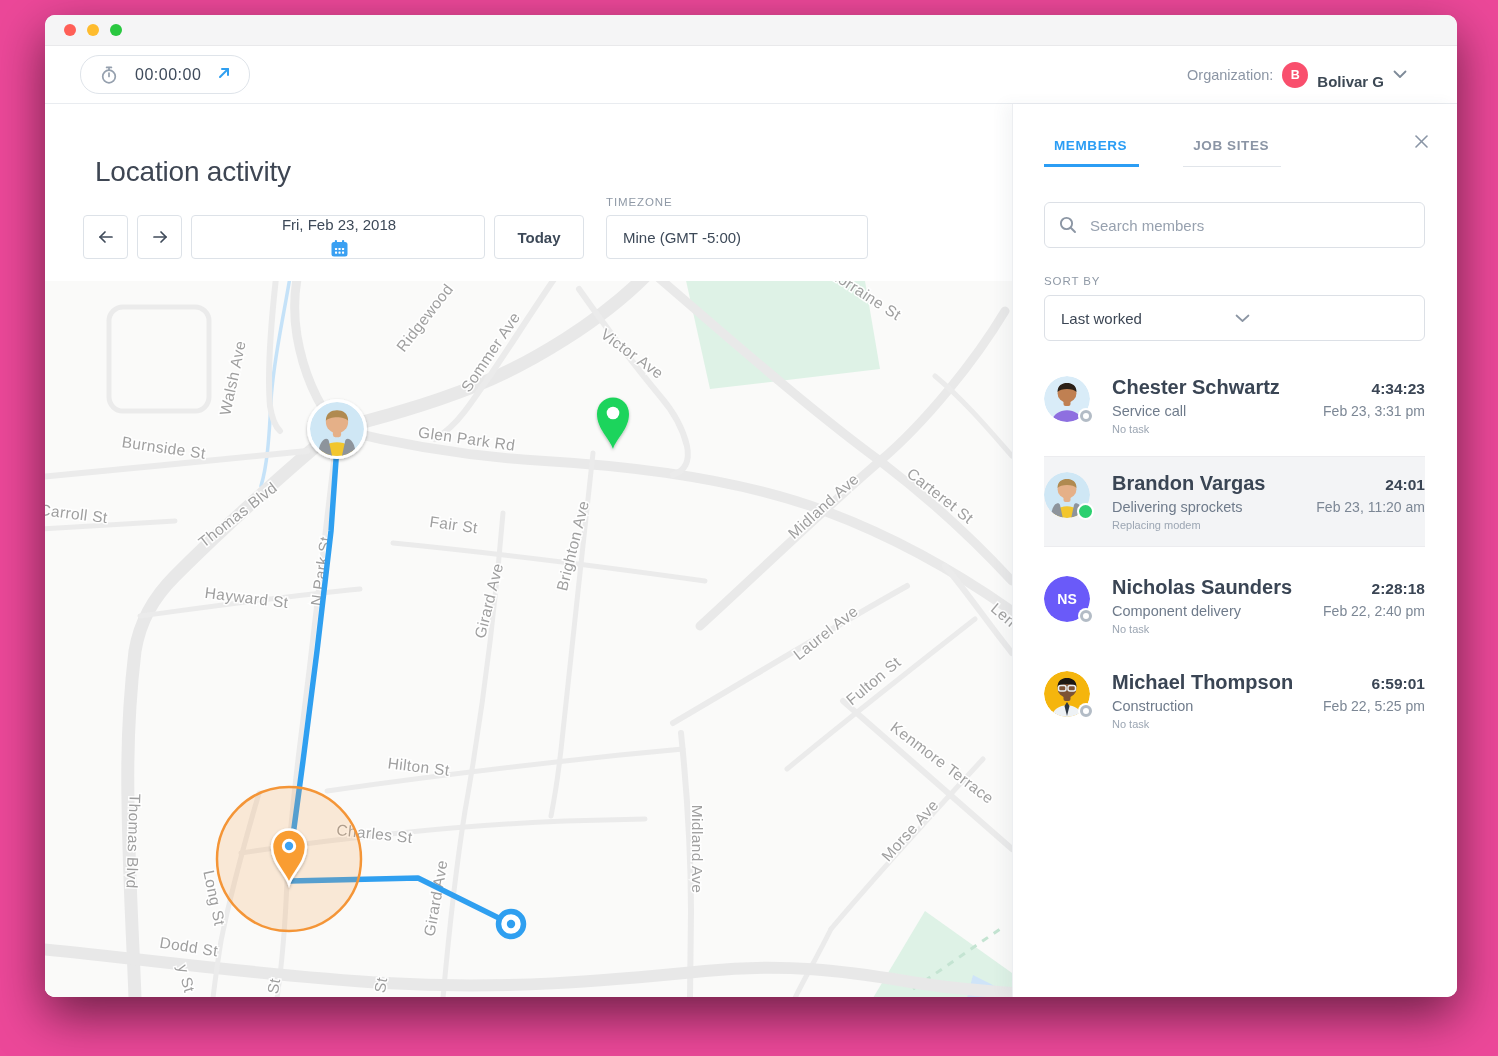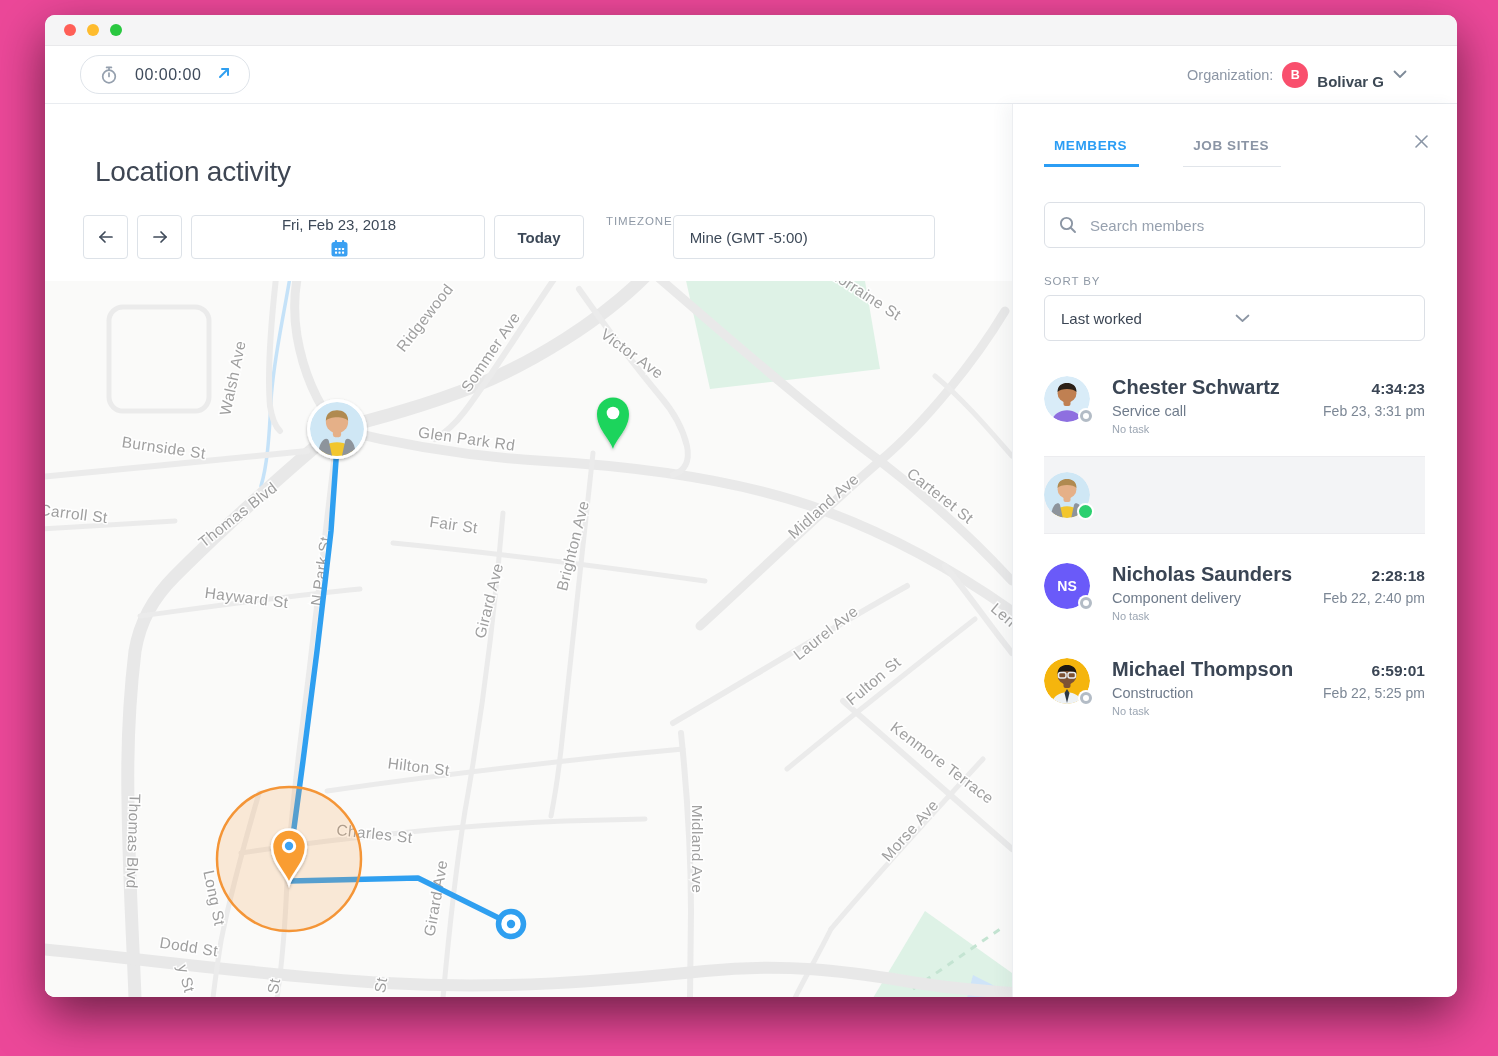--- a/index.html
+++ b/index.html
@@ -32,21 +32,21 @@
   .page-head{height:177px;flex:0 0 auto;padding-left:38px;position:relative;}
   .page-title{font-size:28px;color:#3e4653;margin:12px;padding-top:40px;font-weight:400;letter-spacing:-.2px;}
   .controls{position:absolute;left:38px;bottom:22px;display:flex;align-items:flex-end;gap:9px;}
   .ctl-btn{height:42px;border:1px solid #dde2e8;border-radius:4px;background:#fff;display:flex;
     align-items:center;justify-content:center;cursor:pointer;color:#3f4a59;}
   .nav-btn{width:43px;}
   .date-field{width:262px;height:42px;border:1px solid #dde2e8;border-radius:4px;display:flex;
     align-items:center;padding:0 14px 0 16px;cursor:pointer;flex-direction:column;}
   .date-text{flex:1;font-size:15px;color:#3d4958;}
   .today-btn{width:88px;font-size:15px;font-weight:bold;color:#3d4958;}
-  .tz-group{display:flex;flex-direction:row;margin-left:13px;}
+  .tz-group{display:flex;flex-direction:column;margin-left:13px;}
   .small-label{font-size:11.5px;color:#8f99a6;letter-spacing:.9px;margin-bottom:7px;}
   .tz-select{width:228px;height:42px;border:1px solid #dde2e8;border-radius:4px;display:flex;
     align-items:center;padding:0 16px;font-size:15px;color:#3d4958;cursor:pointer;}
   .map{flex:1;position:relative;overflow:hidden;background:#fafaf9;}
   .map svg{display:block}
   .street-label{font-family:"Liberation Sans",sans-serif;font-size:15.5px;fill:#9b9b9b;
     letter-spacing:.4px;text-anchor:middle;stroke:#ffffff;stroke-width:3px;paint-order:stroke;opacity:.95;}
   
   .sidebar{width:445px;flex:0 0 auto;background:#fff;border-left:1px solid #eceef1;
     box-shadow:-8px 0 14px rgba(60,70,90,.05);position:relative;display:flex;flex-direction:column;
@@ -395,20 +395,31 @@
                     <path d="M-15,24 C-15,7 15,7 15,24 Z" fill="#f2c62e"></path>
                     <path d="M-16,24 C-16,8 -8,6 -7,10 L-4,24 Z" fill="#8d949c"></path>
                     <path d="M16,24 C16,8 8,6 7,10 L4,24 Z" fill="#8d949c"></path>
                     <rect x="-3.5" y="1" width="7" height="6" rx="2" fill="#e5b088"></rect>
                     <circle cy="-6" r="9.5" fill="#e5b088"></circle>
                     <path d="M-9.5,-7 C-9.5,-13.5 -5,-16 0,-16 C5,-16 9.5,-13.5 9.5,-7 C6.5,-11 -6.5,-11 -9.5,-7 Z" fill="#b08a50"></path>
                   </g>
                 </svg>
                 <span class="badge online"></span>
               </div>
+            <div class="m-info">
+              <div class="m-top">
+                  <span class="m-name">Brandon Vargas</span>
+                  <span class="m-duration">24:01</span>
+                </div>
+              <div class="m-mid">
+                  <span class="m-task">Delivering sprockets</span>
+                  <span class="m-date">Feb 23, 11:20 am</span>
+                </div>
+              <div class="m-sub">Replacing modem</div>
+            </div>
           </div>
           <div class="member-row" style="margin-top:14px;">
             <div class="m-avatar">
                 <svg width="46" height="46" viewBox="-23 -23 46 46">
                   <circle r="23" fill="#6a5af9"></circle>
                   <text y="5" text-anchor="middle" font-family="Liberation Sans, sans-serif" font-size="14" font-weight="bold" fill="#ffffff">NS</text>
                 </svg>
                 <span class="badge offline"></span>
               </div>
             <div class="m-info">

